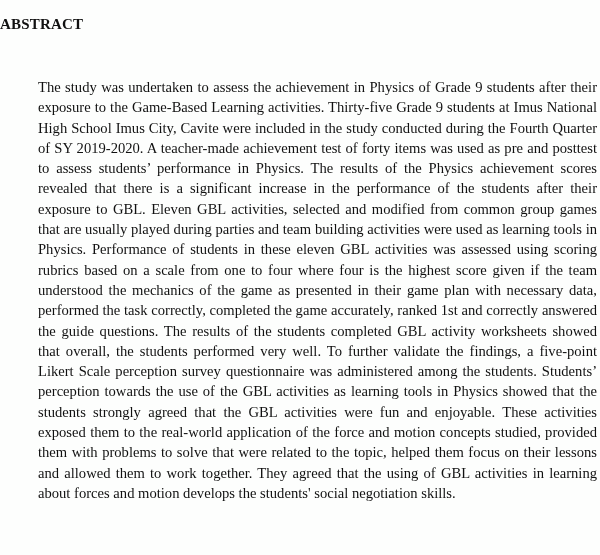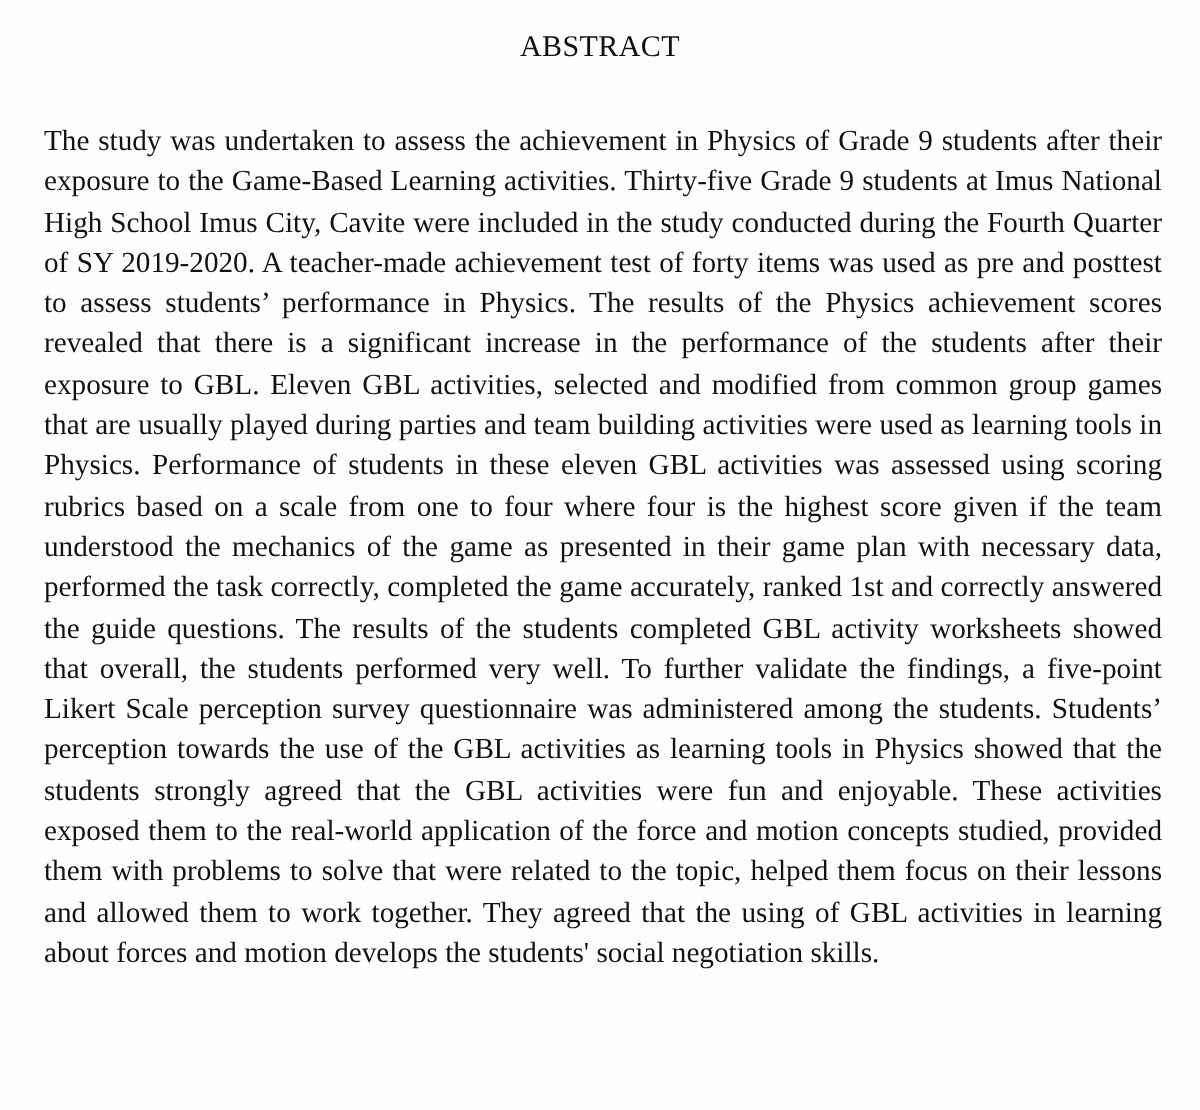--- a/index.html
+++ b/index.html
@@ -13,33 +13,32 @@
       overflow: hidden;
       position: relative;
       color: #111;
       font-family: "Liberation Serif", "DejaVu Serif", serif;
     }
     .title {
       position: absolute;
       top: 16px;
       left: 0;
       width: 600px;
-      text-align: center;
-      font-weight: normal;
+      font-weight: bold;
       font-size: 15px;
       letter-spacing: 0.2px;
     }
     .abstract-body {
       position: absolute;
       top: 61px;
       left: 22px;
       width: 559px;
       font-size: 14.6px;
       line-height: 20.3px;
       text-align: justify;
-      margin: 0;
+      margin: 16px;
     }
   </style>
 </head>
 <body>
 
 <div class="title">ABSTRACT</div>
 <p class="abstract-body">The study was undertaken to assess the achievement in Physics of Grade 9 students after their exposure to the Game-Based Learning activities. Thirty-five Grade 9 students at Imus National High School Imus City, Cavite were included in the study conducted during the Fourth Quarter of SY 2019-2020. A teacher-made achievement test of forty items was used as pre and posttest to assess students’ performance in Physics. The results of the Physics achievement scores revealed that there is a significant increase in the performance of the students after their exposure to GBL. Eleven GBL activities, selected and modified from common group games that are usually played during parties and team building activities were used as learning tools in Physics. Performance of students in these eleven GBL activities was assessed using scoring rubrics based on a scale from one to four where four is the highest score given if the team understood the mechanics of the game as presented in their game plan with necessary data, performed the task correctly, completed the game accurately, ranked 1st and correctly answered the guide questions. The results of the students completed GBL activity worksheets showed that overall, the students performed very well. To further validate the findings, a five-point Likert Scale perception survey questionnaire was administered among the students. Students’ perception towards the use of the GBL activities as learning tools in Physics showed that the students strongly agreed that the GBL activities were fun and enjoyable. These activities exposed them to the real-world application of the force and motion concepts studied, provided them with problems to solve that were related to the topic, helped them focus on their lessons and allowed them to work together. They agreed that the using of GBL activities in learning about forces and motion develops the students' social negotiation skills.</p>
 
 </body></html>

